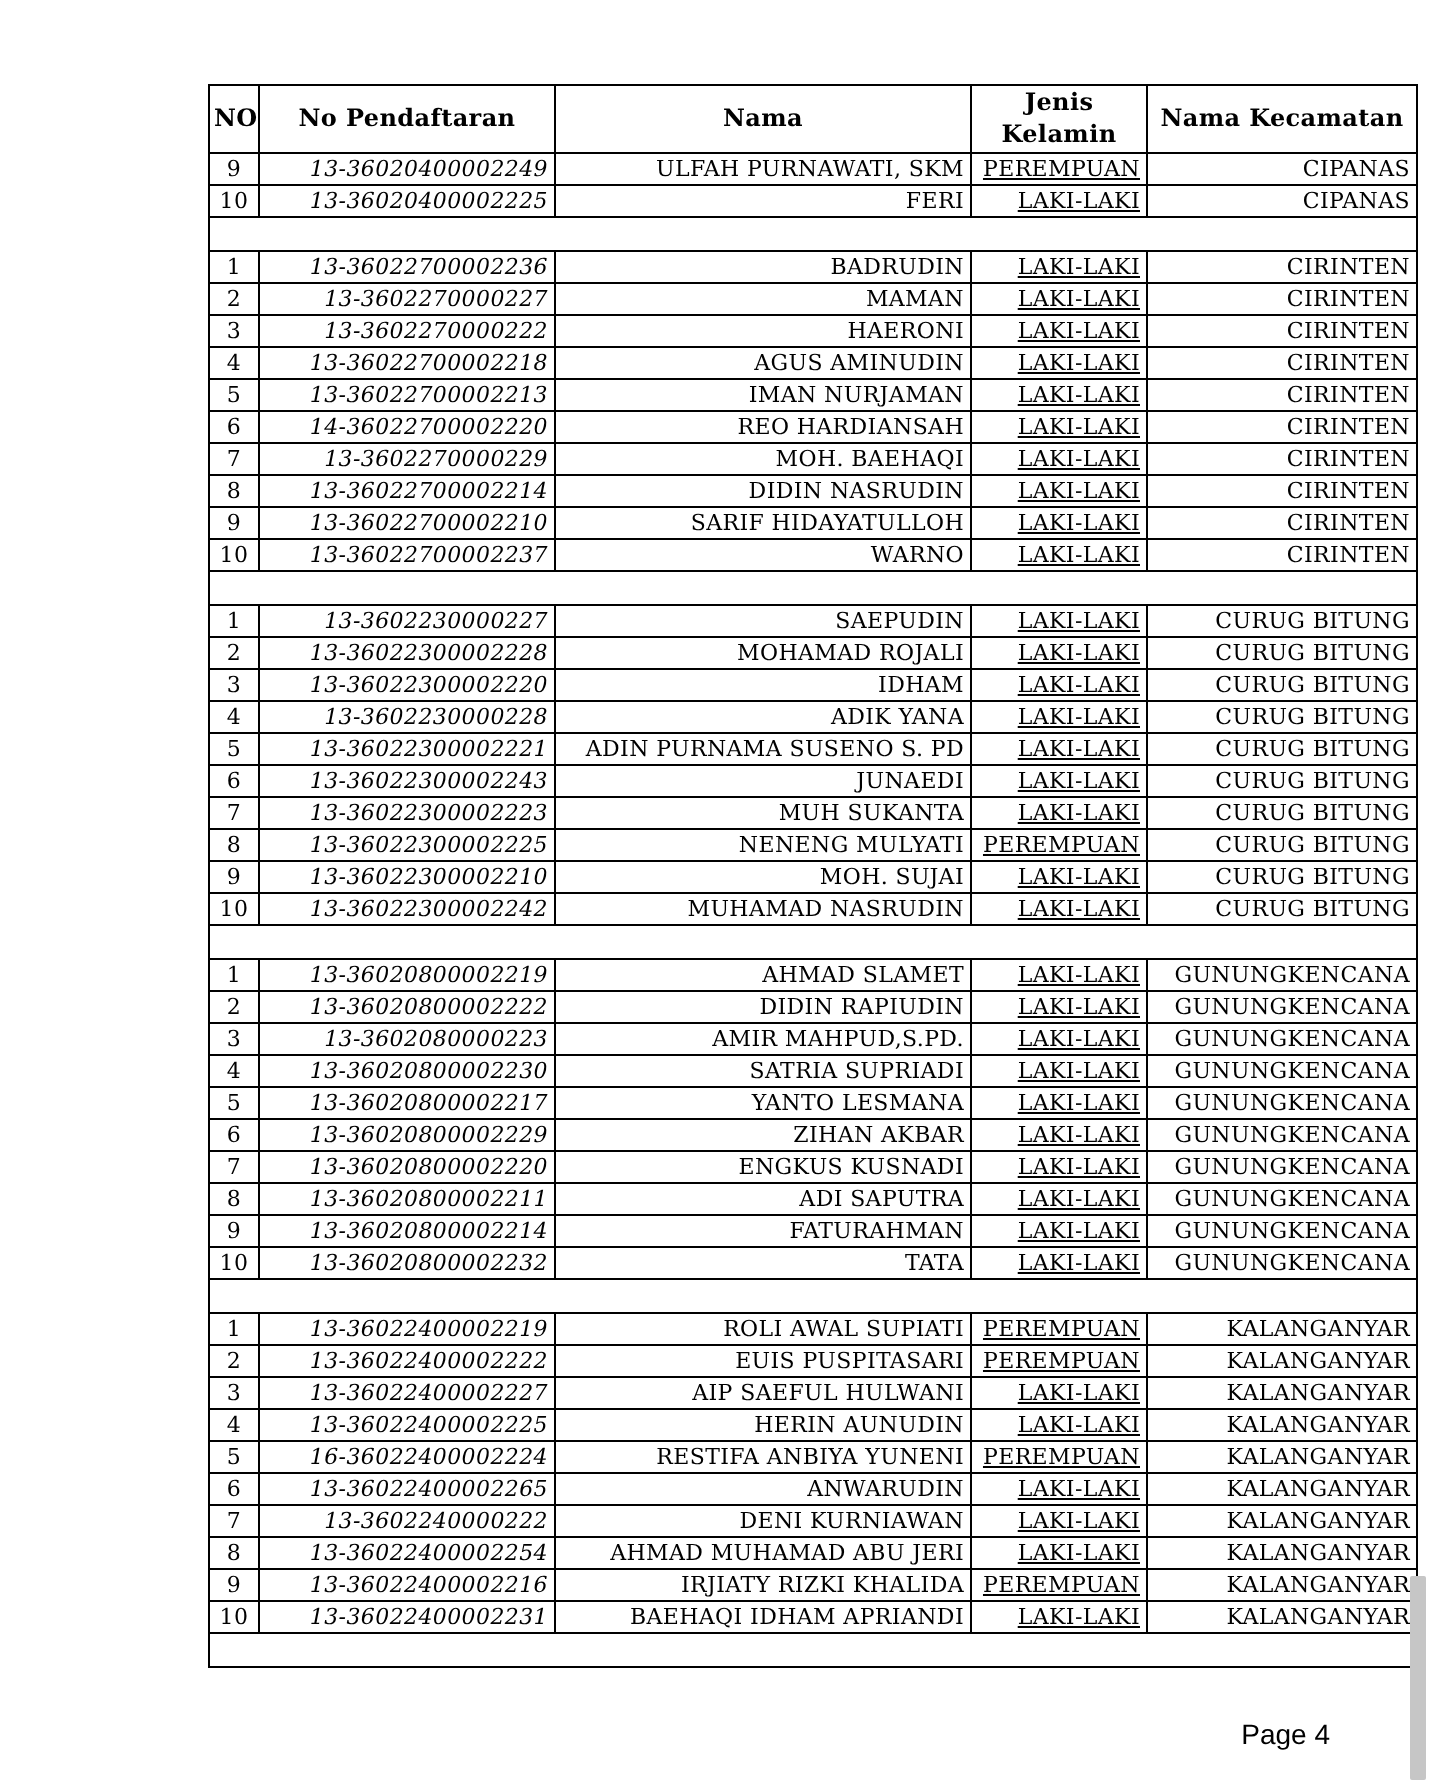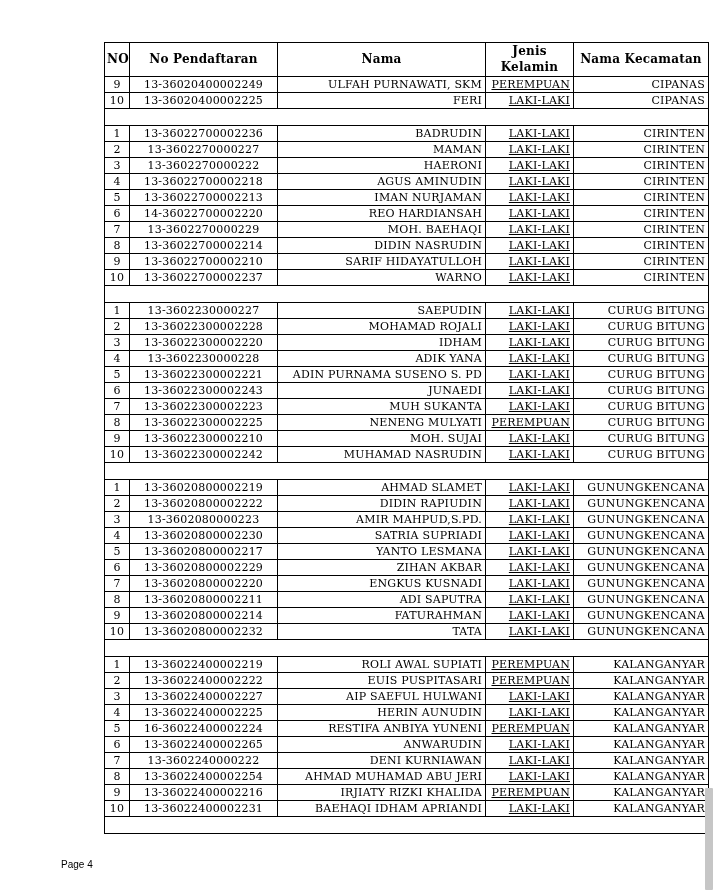--- a/index.html
+++ b/index.html
@@ -28,35 +28,35 @@
     font-weight:bold; font-size:12px; line-height:1.3;
     padding:0 2px; white-space:normal;
   }
   tbody td {
     border:1px solid #000;
     height:15px; line-height:15px;
     padding:0 3px; white-space:nowrap; overflow:hidden;
     vertical-align:middle;
   }
   tbody td.c0 { text-align:center; padding:0 1px; }
-  tbody td.c1 { text-align:center; }
+  tbody td.c1 { text-align:right;font-style:italic; }
   tbody td.c2 { text-align:right; }
   tbody td.c3 { text-align:right;text-decoration:underline; }
   tbody td.c4 { text-align:right; }
 
   tbody tr.gap td {
     border-left:1px solid #000; border-right:1px solid #000;
     border-top:none; border-bottom:none;
     height:16px; line-height:16px;
   }
 
   .footer {
     position:absolute; left:61px; top:859px; width:604px;
-    text-align:left; font-family:"Liberation Sans", sans-serif;
-    font-size:10px; color:#000;
+    text-align:right; font-family:"Liberation Sans", sans-serif;
+    font-size:14px; color:#000;
   }
 
   .scrollbar-thumb {
     position:absolute; left:705px; top:788px; width:8px; height:102px;
     background:#c6c6c6; border-radius:1px;
   }
 </style>
 </head>
 <body>
 

